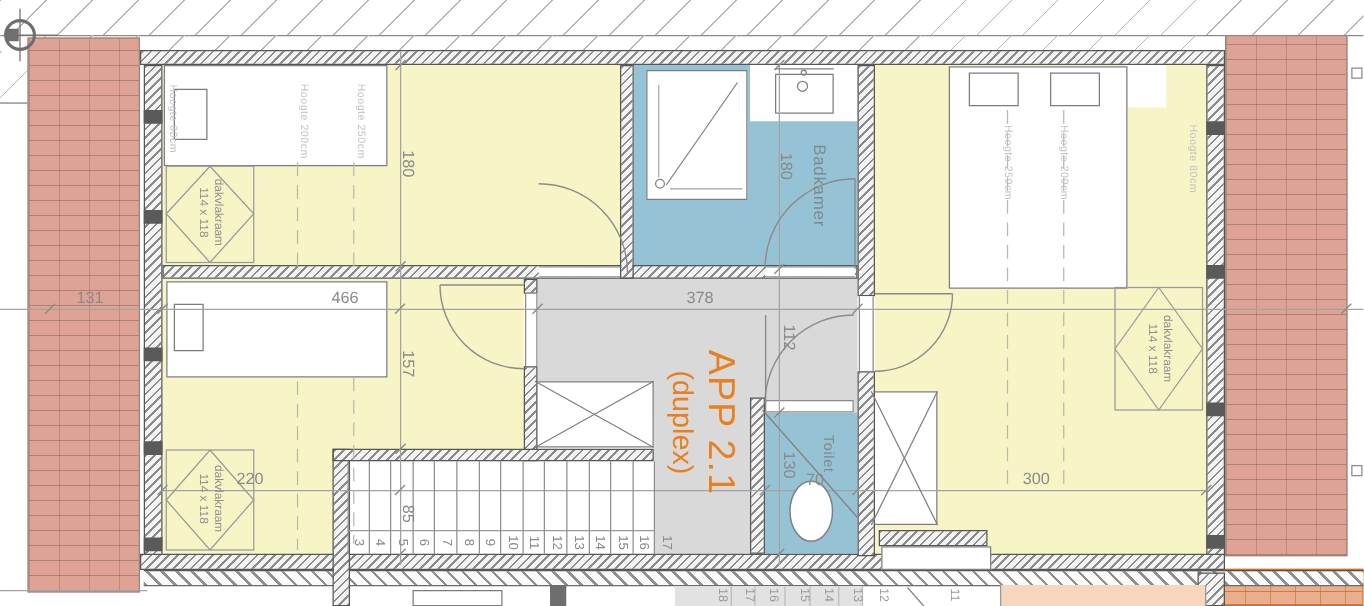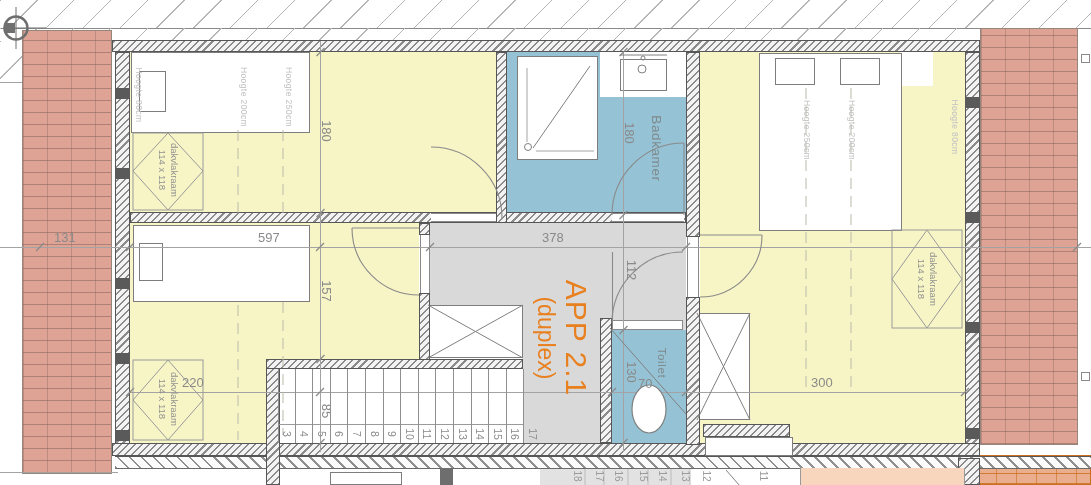--- a/index.html
+++ b/index.html
@@ -23,21 +23,21 @@
     background-image:repeating-linear-gradient(0deg,rgba(125,95,85,.5) 0 1px,transparent 1px 12px),
                      repeating-linear-gradient(90deg,rgba(125,95,85,.35) 0 1px,transparent 1px 24px);}
   .brickO{background-color:#eaae8e;border:1px solid #c96f1f;box-sizing:border-box;
     background-image:repeating-linear-gradient(0deg,rgba(201,111,31,.8) 0 1px,transparent 1px 10px),
                      repeating-linear-gradient(90deg,rgba(201,111,31,.6) 0 1px,transparent 1px 20px);}
   
   .furn{background:#fff;border:1px solid #7d7d7d;box-sizing:border-box;}
   .gapH{background:#fff;border-top:1px solid #8a8a8a;border-bottom:1px solid #8a8a8a;box-sizing:border-box;}
   .gapV{background:#fff;border-left:1px solid #8a8a8a;border-right:1px solid #8a8a8a;box-sizing:border-box;}
   
-  .dim{color:#8a8a8a;font-size:13px;text-align:left;line-height:16px;height:16px;}
+  .dim{color:#8a8a8a;font-size:13px;text-align:center;line-height:16px;height:16px;}
   .dimv{color:#8a8a8a;font-size:13px;text-align:center;line-height:16px;height:16px;transform:rotate(90deg);}
   .hgt{color:#c2c2c2;font-size:8.5px;letter-spacing:.4px;white-space:nowrap;text-align:center;
        width:78px;height:12px;line-height:12px;transform:rotate(90deg);}
   .roomlbl{color:#7f8a8c;font-size:13.5px;letter-spacing:.6px;text-align:center;transform:rotate(90deg);}
   .sky{color:#8f8f8f;font-size:9.5px;line-height:1.25;text-align:center;width:80px;transform:rotate(90deg);}
   .app{color:#e8801f;text-align:center;transform:rotate(90deg);}
   .app .l1{font-size:30px;letter-spacing:1px;line-height:34px;}
   .app .l2{font-size:23px;line-height:26px;}
   .stairnum{position:absolute;width:12px;height:12px;color:#8a8a8a;font-size:10.5px;line-height:12px;
             text-align:center;transform:rotate(90deg);}
@@ -214,21 +214,21 @@
   </svg>
 
   <div class="abs app" style="left:468px;top:308px;width:190px;">
     <div class="l1">APP 2.1</div>
     <div class="l2">(duplex)</div>
   </div>
   <div class="abs roomlbl" style="left:610px;top:141px;width:92px;">Badkamer</div>
   <div class="abs roomlbl" style="left:631px;top:357px;width:62px;font-size:11.5px;">Toilet</div>
 
   <div class="abs dim" style="left:54px;top:230px;width:36px;">131</div>
-  <div class="abs dim" style="left:258px;top:230px;width:36px;">597</div>
+  <div class="abs dim" style="left:258px;top:230px;width:36px;">466</div>
   <div class="abs dim" style="left:542px;top:230px;width:36px;">378</div>
   <div class="abs dim" style="left:182px;top:375px;width:36px;">220</div>
   <div class="abs dim" style="left:638px;top:376px;width:28px;">70</div>
   <div class="abs dim" style="left:811px;top:375px;width:36px;">300</div>
   <div class="abs dimv" style="left:306px;top:123px;width:40px;">180</div>
   <div class="abs dimv" style="left:306px;top:283px;width:40px;">157</div>
   <div class="abs dimv" style="left:306px;top:403px;width:40px;">85</div>
   <div class="abs dimv" style="left:609px;top:125px;width:40px;">180</div>
   <div class="abs dimv" style="left:611px;top:262px;width:40px;">112</div>
   <div class="abs dimv" style="left:611px;top:364px;width:40px;">130</div>

